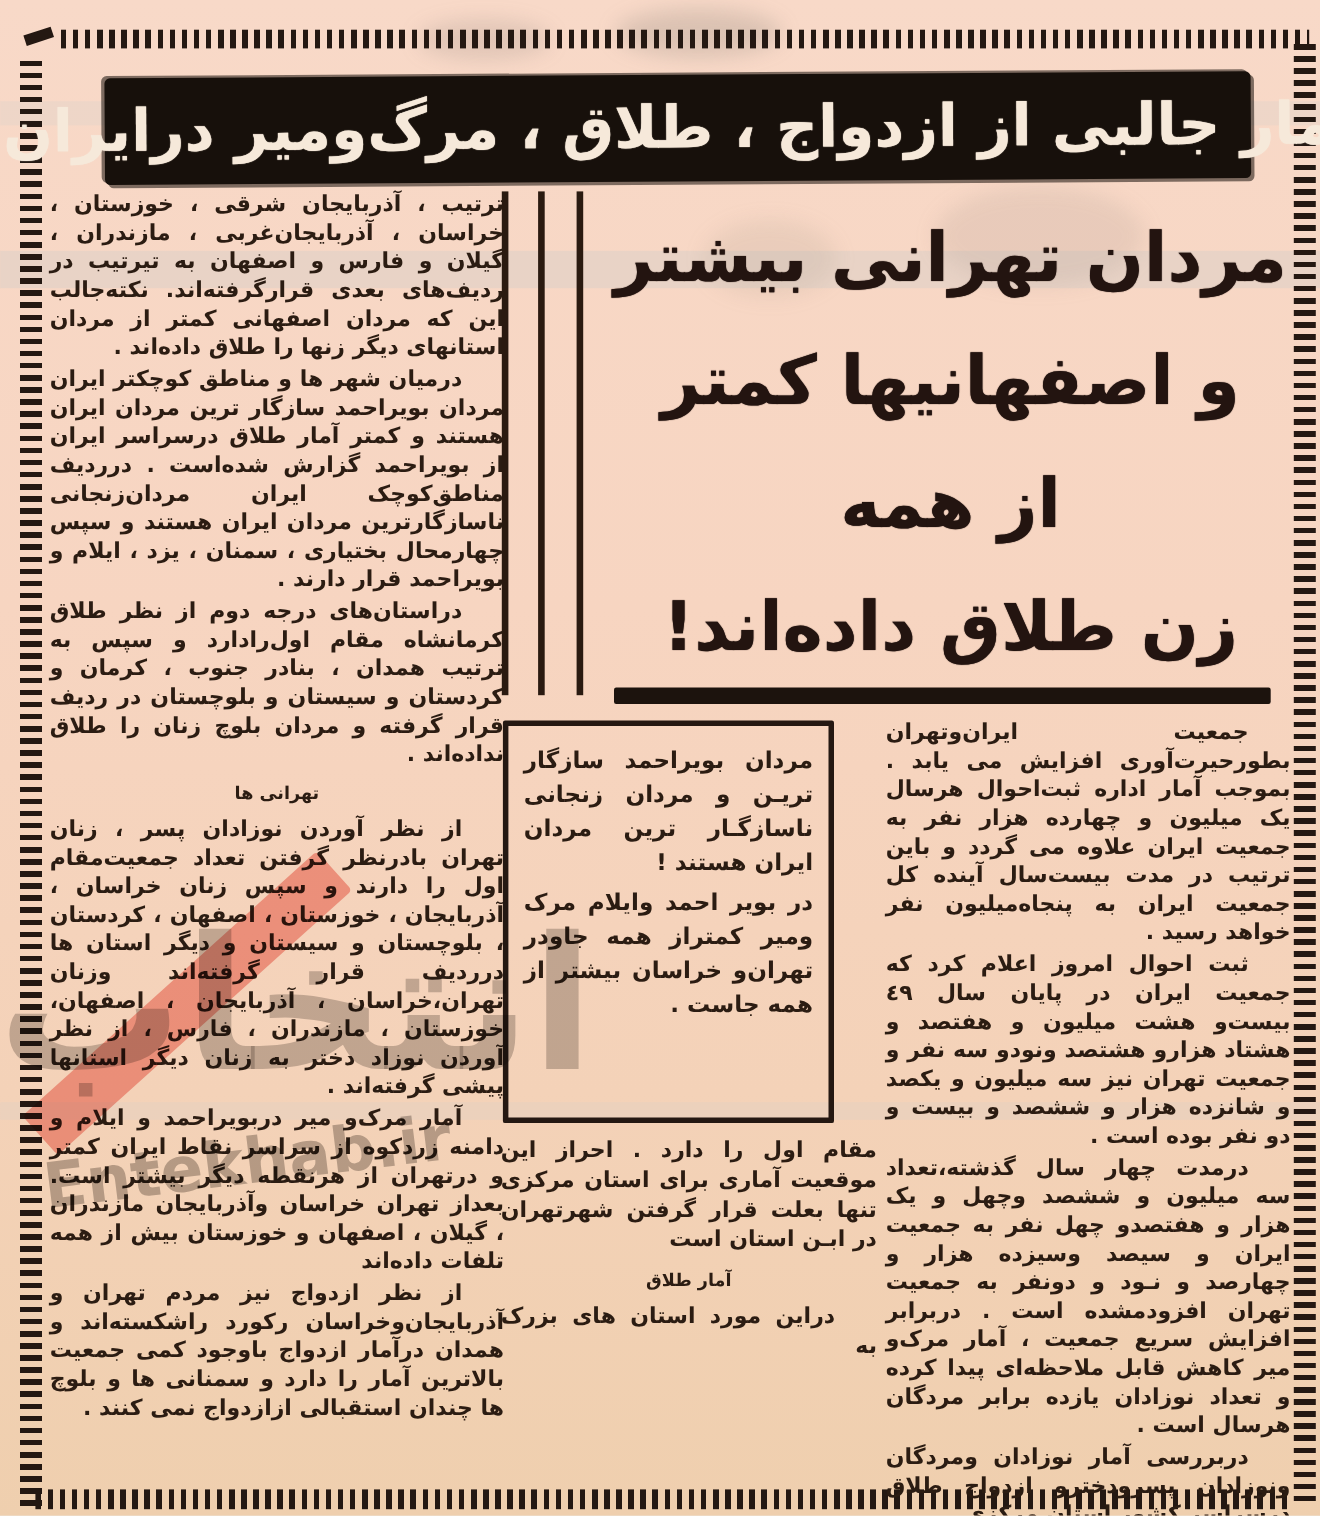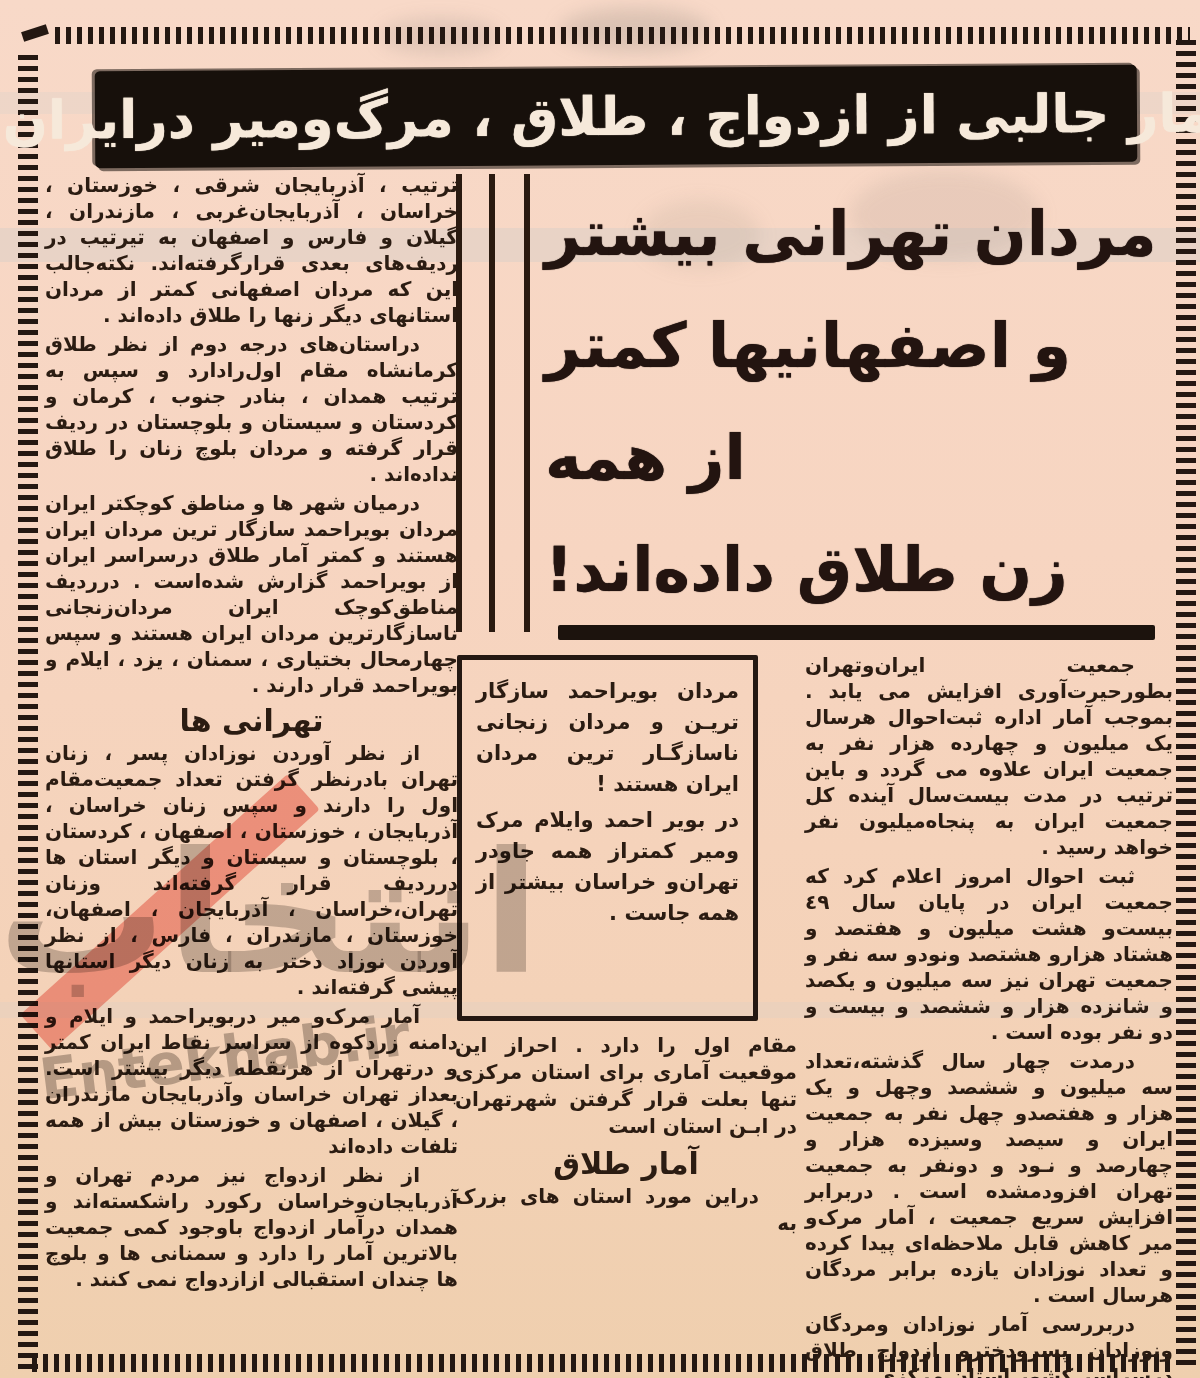--- a/index.html
+++ b/index.html
@@ -50,32 +50,32 @@
     letter-spacing:0px;text-shadow:0 0 1px #f6e9da;
   }
 
   
   .col{position:absolute;text-align:justify;font-weight:bold;}
   .col p{margin:0 0 3px 0;}
   .col p.indent{text-indent:1.9em;}
   .col-left{left:45px;top:172px;width:413px;font-size:20px;line-height:26px;}
   .col-mid{left:455px;top:1032px;width:342px;font-size:20px;line-height:27px;}
   .col-right{left:805px;top:652px;width:368px;font-size:20px;line-height:26px;}
-  .subhead{text-align:center;font-size:30px;font-weight:bold;margin:10px 0 6px 0;}
+  .subhead{text-align:center;font-size:16px;font-weight:bold;margin:10px 0 6px 0;}
 
   
   .vrule{position:absolute;top:174px;height:458px;width:6px;background:#2a1a10;}
   .vrule1{left:456px;}
   .vrule2{left:489px;}
   .vrule3{left:524px;}
 
   
   .headline{
     position:absolute;left:545px;top:178px;width:638px;height:452px;
-    text-align:left;font-weight:bold;color:#231410;
+    text-align:center;font-weight:bold;color:#231410;
   }
   .headline div{font-size:62px;line-height:112px;white-space:nowrap;text-shadow:0 0 1px #231410;}
 
   
   .hbar{position:absolute;left:558px;top:625px;width:597px;height:15px;background:#1c130d;border-radius:2px;}
 
   
   .inset{
     position:absolute;left:457px;top:655px;width:301px;height:366px;
     border:5px solid #241812;box-sizing:border-box;border-radius:2px;
@@ -122,22 +122,22 @@
   <div class="comb comb-right"></div>
   <div class="comb comb-bottom"></div>
   <div class="corner corner-tl"></div>
 
   <div class="banner">
     <span>آمار جالبی از ازدواج ، طلاق ، مرگ‌ومیر درایران</span>
   </div>
 
   <div class="col col-left">
     <p>ترتیب ، آذربایجان شرقی ، خوزستان ، خراسان ، آذربایجان‌غربی ، مازندران ، گیلان و فارس و اصفهان به تیرتیب در ردیف‌های بعدی قرارگرفته‌اند. نکته‌جالب این که مردان اصفهانی کمتر از مردان استانهای دیگر زنها را طلاق داده‌اند .</p>
+    <p class="indent">درمیان شهر ها و مناطق کوچکتر ایران مردان بویراحمد سازگار ترین مردان ایران هستند و کمتر آمار طلاق درسراسر ایران از بویراحمد گزارش شده‌است . درردیف مناطق‌کوچک ایران مردان‌زنجانی ناسازگارترین مردان ایران هستند و سپس چهارمحال بختیاری ، سمنان ، یزد ، ایلام و بویراحمد قرار دارند .</p>
     <p class="indent">دراستان‌های درجه دوم از نظر طلاق کرمانشاه مقام اول‌رادارد و سپس به ترتیب همدان ، بنادر جنوب ، کرمان و کردستان و سیستان و بلوچستان در ردیف قرار گرفته و مردان بلوچ زنان را طلاق نداده‌اند .</p>
-    <p class="indent">درمیان شهر ها و مناطق کوچکتر ایران مردان بویراحمد سازگار ترین مردان ایران هستند و کمتر آمار طلاق درسراسر ایران از بویراحمد گزارش شده‌است . درردیف مناطق‌کوچک ایران مردان‌زنجانی ناسازگارترین مردان ایران هستند و سپس چهارمحال بختیاری ، سمنان ، یزد ، ایلام و بویراحمد قرار دارند .</p>
     <div class="subhead">تهرانی ها</div>
     <p class="indent">از نظر آوردن نوزادان پسر ، زنان تهران بادرنظر گرفتن تعداد جمعیت‌مقام اول را دارند و سپس زنان خراسان ، آذربایجان ، خوزستان ، اصفهان ، کردستان ، بلوچستان و سیستان و دیگر استان ها درردیف قرار گرفته‌اند وزنان تهران،خراسان ، آذربایجان ، اصفهان، خوزستان ، مازندران ، فارس ، از نظر آوردن نوزاد دختر به زنان دیگر استانها پیشی گرفته‌اند .</p>
     <p class="indent">آمار مرک‌و میر دربویراحمد و ایلام و دامنه زردکوه از سراسر نقاط ایران کمتر و درتهران از هرنقطه دیگر بیشتر است. بعداز تهران خراسان وآذربایجان مازندران ، گیلان ، اصفهان و خوزستان بیش از همه تلفات داده‌اند</p>
     <p class="indent">از نظر ازدواج نیز مردم تهران و آذربایجان‌وخراسان رکورد راشکسته‌اند و همدان درآمار ازدواج باوجود کمی جمعیت بالاترین آمار را دارد و سمنانی ها و بلوچ ها چندان استقبالی ازازدواج نمی کنند .</p>
   </div>
 
   <div class="vrule vrule1"></div>
   <div class="vrule vrule2"></div>
   <div class="vrule vrule3"></div>
 

